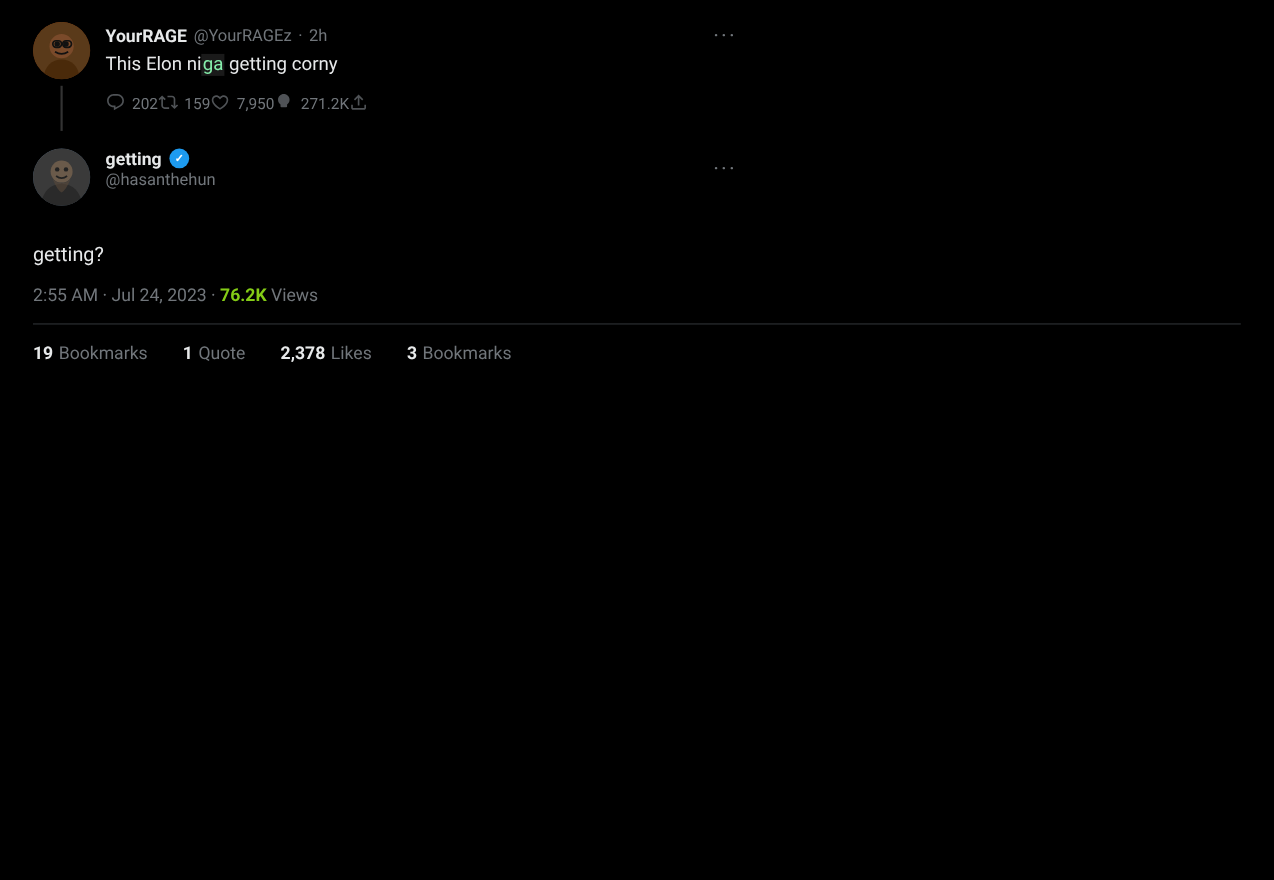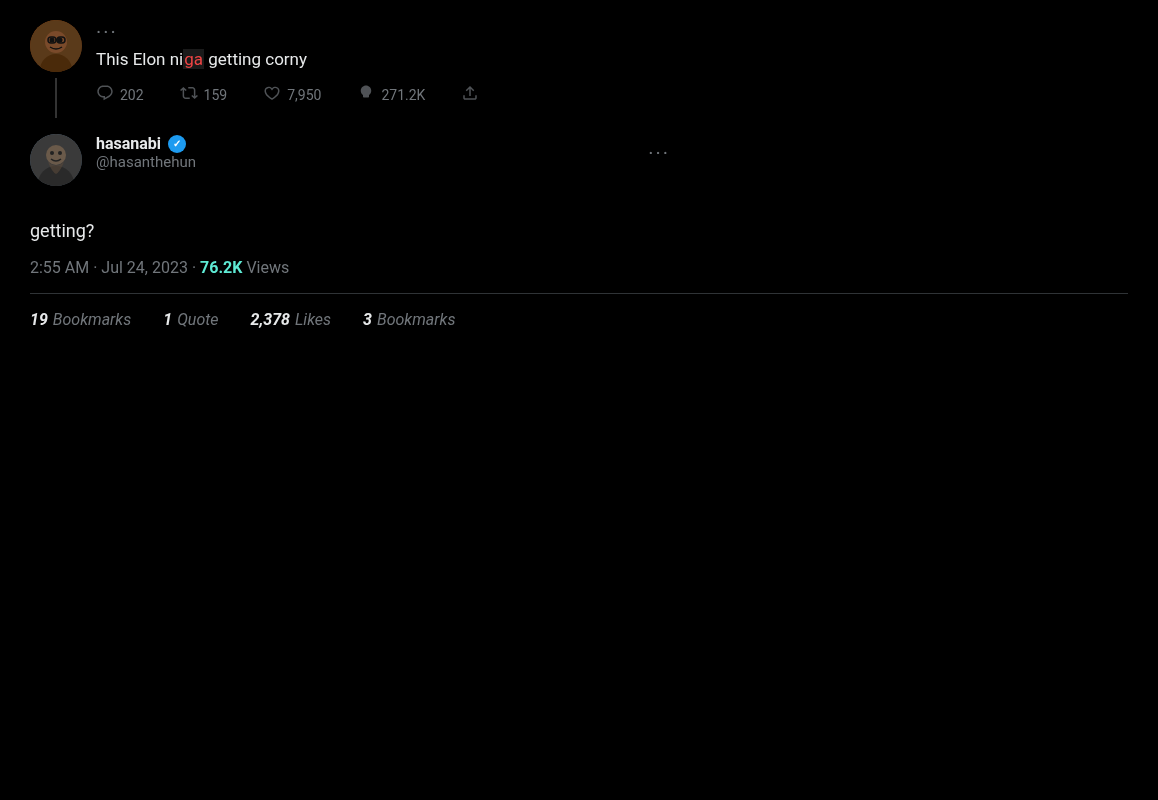--- a/index.html
+++ b/index.html
@@ -109,21 +109,20 @@
     .tweet-text {
       font-size: 17px;
       line-height: 1.4;
       color: #e7e9ea;
       margin-bottom: 12px;
     }
 
     .tweet-actions {
       display: flex;
       align-items: center;
-      gap: 36px;
       color: #71767b;
       font-size: 14px;
     }
 
     .action-item {
       display: flex;
       align-items: center;
       gap: 6px;
       cursor: pointer;
     }
@@ -180,21 +179,21 @@
 
     
     .tweet-metadata {
       padding: 0 30px 16px 30px;
       color: #71767b;
       font-size: 16px;
     }
 
     .tweet-metadata .views-count {
       font-weight: 700;
-      color: #5eead4;
+      color: #84cc16;
     }
 
     
     .divider {
       height: 1px;
       background: #2f3336;
       margin: 0 30px;
     }
 
     
@@ -204,21 +203,20 @@
       gap: 32px;
       padding: 16px 30px;
       font-size: 16px;
       color: #71767b;
     }
 
     .stat-item {
       display: flex;
       align-items: flex-end;
       gap: 5px;
-      font-style: italic;
     }
 
     .stat-bold {
       font-weight: 700;
       color: #e7e9ea;
     }
 
     
     svg {
       fill: currentColor;
@@ -244,25 +242,31 @@
           <rect x="18" y="17" width="8" height="6" rx="3" fill="none" stroke="#111" stroke-width="1.5"></rect>
           <rect x="27" y="17" width="8" height="6" rx="3" fill="none" stroke="#111" stroke-width="1.5"></rect>
           <line x1="26" y1="20" x2="27" y2="20" stroke="#111" stroke-width="1.5"></line>
         </svg>
       </div>
       <div class="thread-line"></div>
     </div>
 
     <div class="tweet-content">
       <div class="tweet-header">
+        <div class="tweet-user-info">
+          <span class="display-name">YourRAGE</span>
+          <span class="username">@YourRAGEz</span>
+          <span class="dot">·</span>
+          <span class="time">2h</span>
+        </div>
         <div class="more-btn">···</div>
       </div>
 
       <div class="tweet-text">
-        <span>This Elon ni</span><span style="background:#1a1a1a; color:#ef4444; padding:0 1px;">ga</span><span> getting corny</span>
+        <span>This Elon ni</span><span style="background:#1a1a1a; color:#86efac; padding:0 1px;">ga</span><span> getting corny</span>
       </div>
 
       <div class="tweet-actions">
         <div class="action-item">
           <span class="action-icon">
             <svg width="18" height="18" viewBox="0 0 24 24" xmlns="http://www.w3.org/2000/svg">
               <path d="M1.751 10c0-4.42 3.584-8 8.005-8h4.366c4.49 0 8.129 3.64 8.129 8.13 0 2.96-1.607 5.68-4.196 7.11l-8.054 4.46v-3.69h-.067c-4.49.1-8.183-3.51-8.183-8.01zm8.005-6c-3.317 0-6.005 2.69-6.005 6 0 3.37 2.77 6.08 6.138 6.01l.351-.01h1.761v2.3l5.087-2.81c1.951-1.08 3.163-3.13 3.163-5.36 0-3.39-2.744-6.13-6.129-6.13H9.756z"></path>
             </svg>
           </span>
           <span>202</span>
@@ -319,21 +323,21 @@
 
           <path d="M18 28 Q26 35 34 28 Q30 38 26 40 Q22 38 18 28Z" fill="#5a4a3a" opacity="0.6"></path>
         </svg>
       </div>
     </div>
 
     <div class="tweet-content">
       <div class="tweet-header">
         <div style="display:flex; flex-direction:column;">
           <div style="display:flex; align-items:center; gap:4px;">
-            <span class="display-name">hasanabi</span>
+            <span class="display-name">getting</span>
             <span class="verified-badge">✓</span>
           </div>
           <span class="reply-username">@hasanthehun</span>
         </div>
         <div class="more-btn">···</div>
       </div>
     </div>
   </div>
 </div>
 

